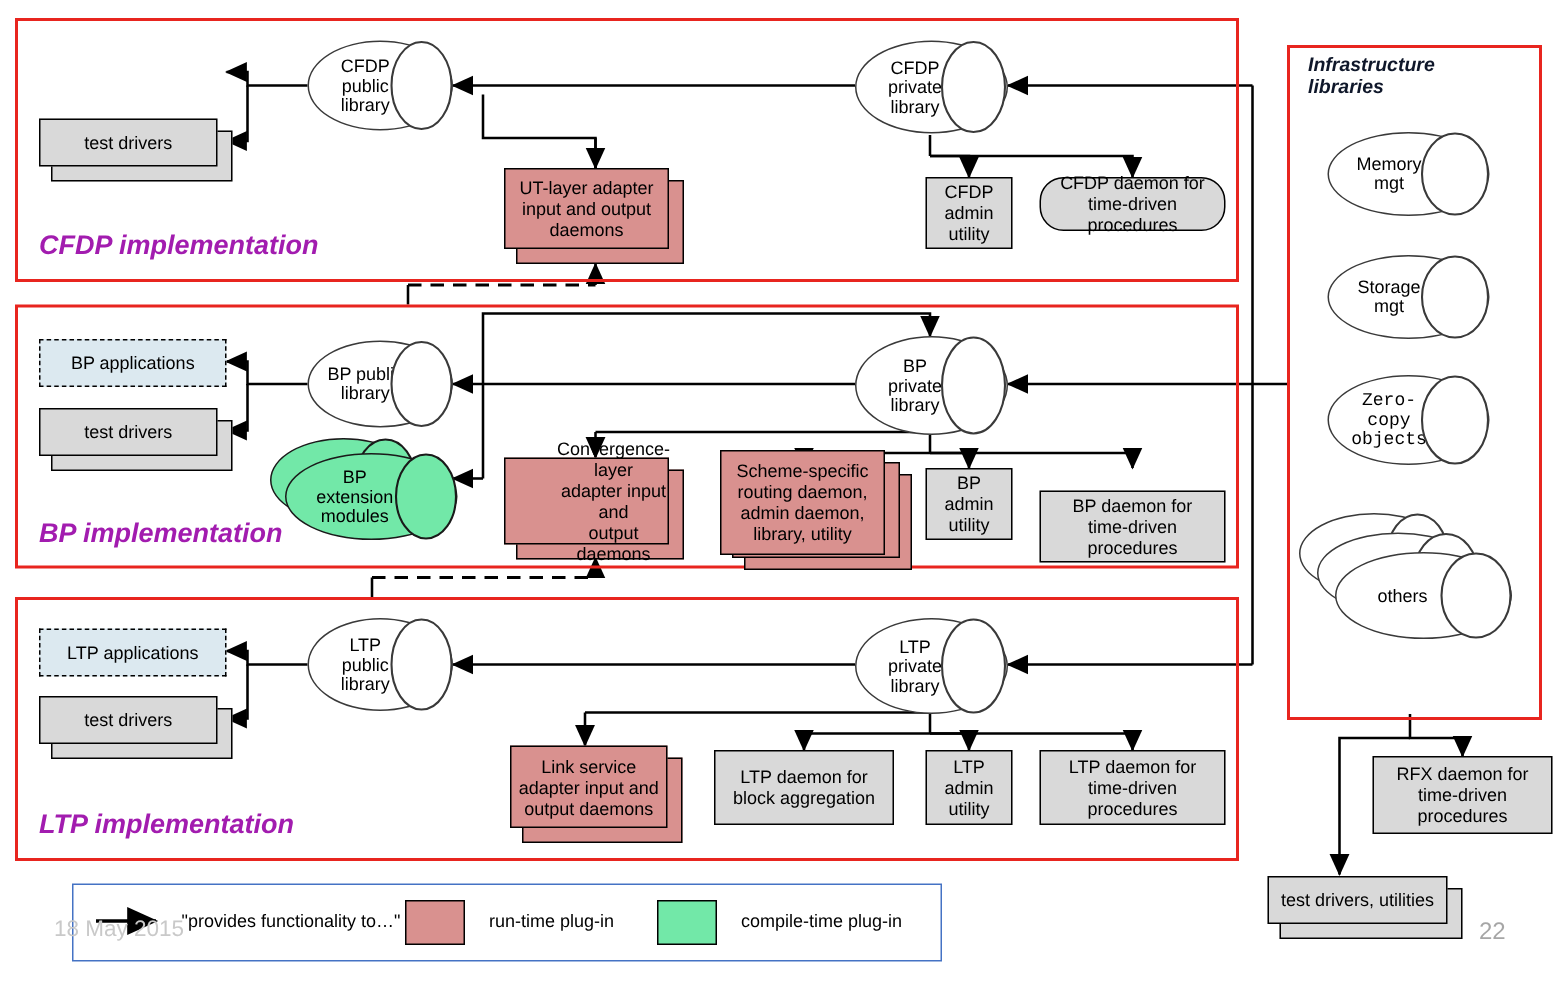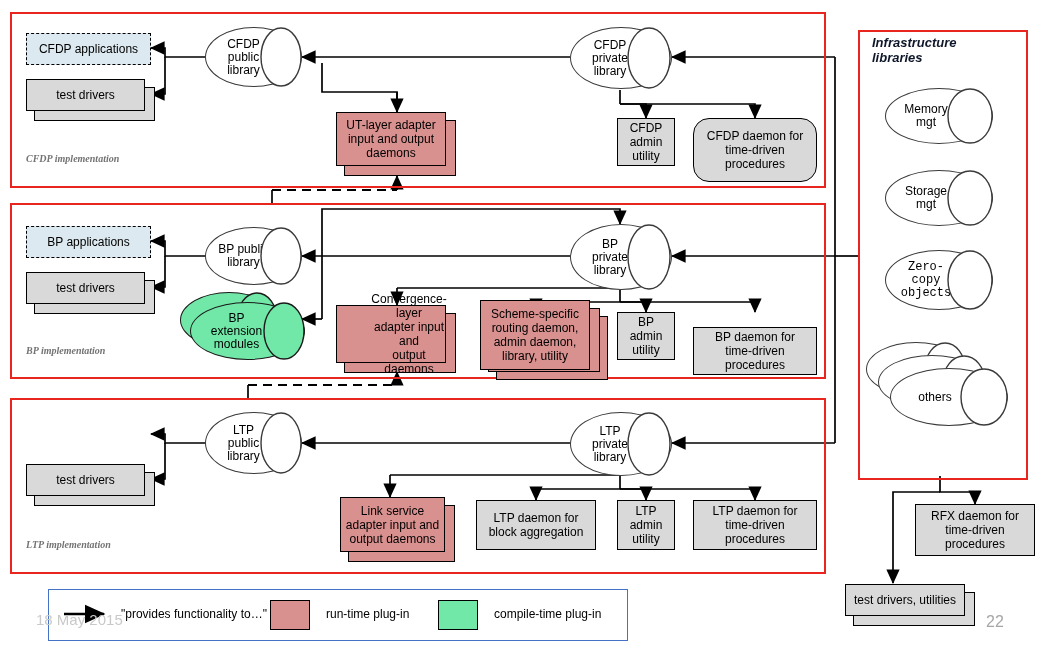--- a/index.html
+++ b/index.html
@@ -4,21 +4,21 @@
 <style>
   html,body{margin:0;padding:0;background:#ffffff;}
   body{width:1044px;height:654px;position:relative;overflow:hidden;
        font-family:"Liberation Sans","DejaVu Sans",sans-serif;}
   #stage{position:absolute;left:0;top:0;width:1044px;height:654px;}
 
   svg.wires{position:absolute;left:0;top:0;width:1044px;height:654px;pointer-events:none;}
 
   
   .section-frame{position:absolute;border:2px solid #e8251f;background:transparent;}
-  .section-title{position:absolute;font-style:italic;font-weight:bold;font-size:10px;color:#737373;font-family:Liberation Serif, serif;}
+  .section-title{position:absolute;font-style:italic;font-weight:bold;font-size:18px;color:#a21caf;}
 
   .infra-frame{position:absolute;border:2px solid #e8251f;}
   .infra-title{position:absolute;font-style:italic;font-weight:bold;font-size:13px;color:#0f172a;line-height:15px;}
 
   
   .node{position:absolute;box-sizing:border-box;display:flex;align-items:center;
         justify-content:center;text-align:center;font-size:12px;color:#000;line-height:14px;}
 
   
   .box-gray{background:#d9d9d9;border:1.6px solid #000;}
@@ -139,23 +139,20 @@
 
     <g stroke="#000" stroke-width="1.7" fill="none">
       <path d="M940,476 L940,492 L975,492 L975,504" marker-end="url(#ah)"></path>
       <path d="M940,492 L893,492 L893,583" marker-end="url(#ah)"></path>
     </g>
   </svg>
 
   <div class="section-frame" style="left:10px;top:12px;width:812px;height:172px;"></div>
   <div class="section-title" style="left:26px;top:153px;">CFDP implementation</div>
 
-  <div class="node box-blue" style="left:26px;top:33px;width:125px;height:32px;">
-    <span>CFDP applications</span>
-  </div>
 
   <div class="shadowbox" style="left:34px;top:87px;width:119px;height:32px;"></div>
   <div class="node box-gray" style="left:26px;top:79px;width:119px;height:32px;">
     <span>test drivers</span>
   </div>
 
   <div class="cyl" style="left:205px;top:27px;width:97px;height:60px;">
     <div class="body"></div>
     <div class="lbl" style="padding-right:20px;">
       <span><span>CFDP</span><br>
@@ -189,21 +186,21 @@
   </div>
 
   <div class="node box-gray" style="left:617px;top:118px;width:58px;height:48px;">
     <span>
       <span>CFDP</span><br>
       <span>admin</span><br>
       <span>utility</span>
     </span>
   </div>
 
-  <div class="node box-gray" style="left:693px;top:118px;width:124px;height:64px;border-radius:16px;">
+  <div class="node box-gray" style="left:693px;top:118px;width:124px;height:36px;border-radius:16px;">
     <span>
       <span>CFDP daemon  for</span><br>
       <span>time-driven</span><br>
       <span>procedures</span>
     </span>
   </div>
 
   <div class="section-frame" style="left:10px;top:203px;width:812px;height:172px;"></div>
   <div class="section-title" style="left:26px;top:345px;">BP implementation</div>
 
@@ -289,20 +286,23 @@
     <span>
       <span>BP daemon  for</span><br>
       <span>time-driven</span><br>
       <span>procedures</span>
     </span>
   </div>
 
   <div class="section-frame" style="left:10px;top:398px;width:812px;height:172px;"></div>
   <div class="section-title" style="left:26px;top:539px;">LTP implementation</div>
 
+  <div class="node box-blue" style="left:26px;top:419px;width:125px;height:32px;">
+    <span>LTP applications</span>
+  </div>
 
   <div class="shadowbox" style="left:34px;top:472px;width:119px;height:32px;"></div>
   <div class="node box-gray" style="left:26px;top:464px;width:119px;height:32px;">
     <span>test drivers</span>
   </div>
 
   <div class="cyl" style="left:205px;top:412px;width:97px;height:62px;">
     <div class="body"></div>
     <div class="lbl" style="padding-right:20px;">
       <span><span>LTP</span><br>

